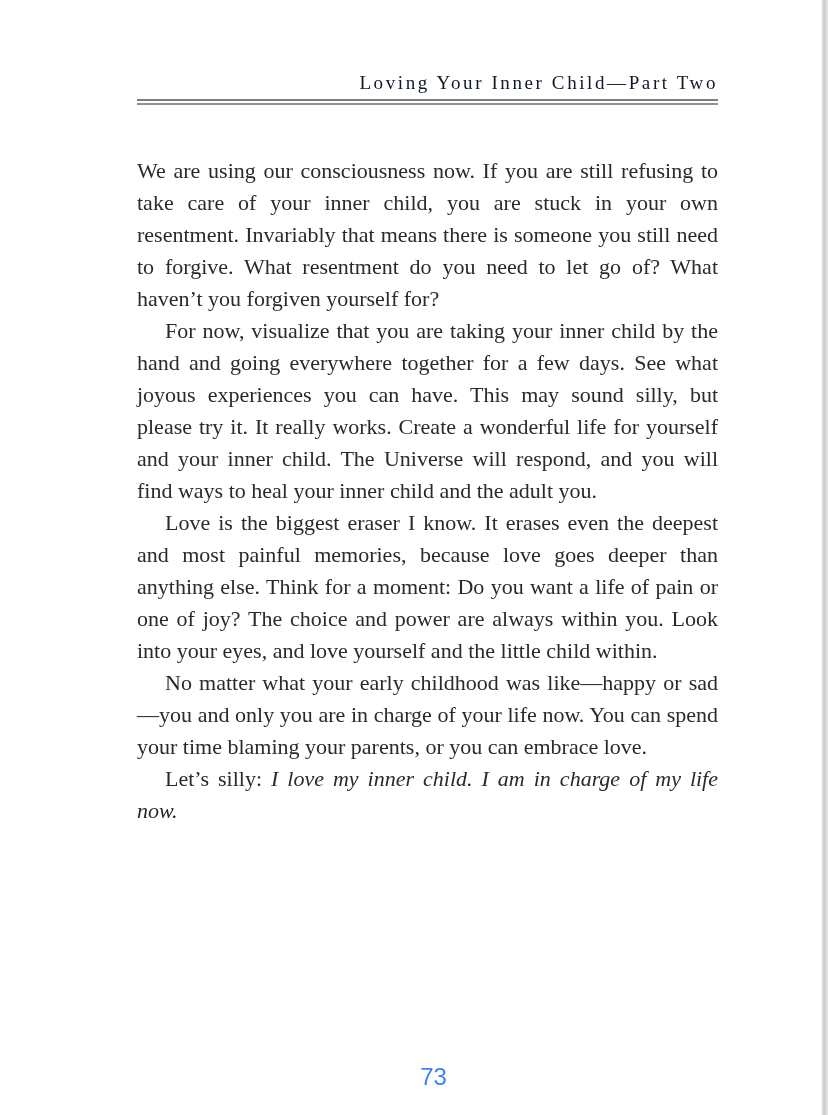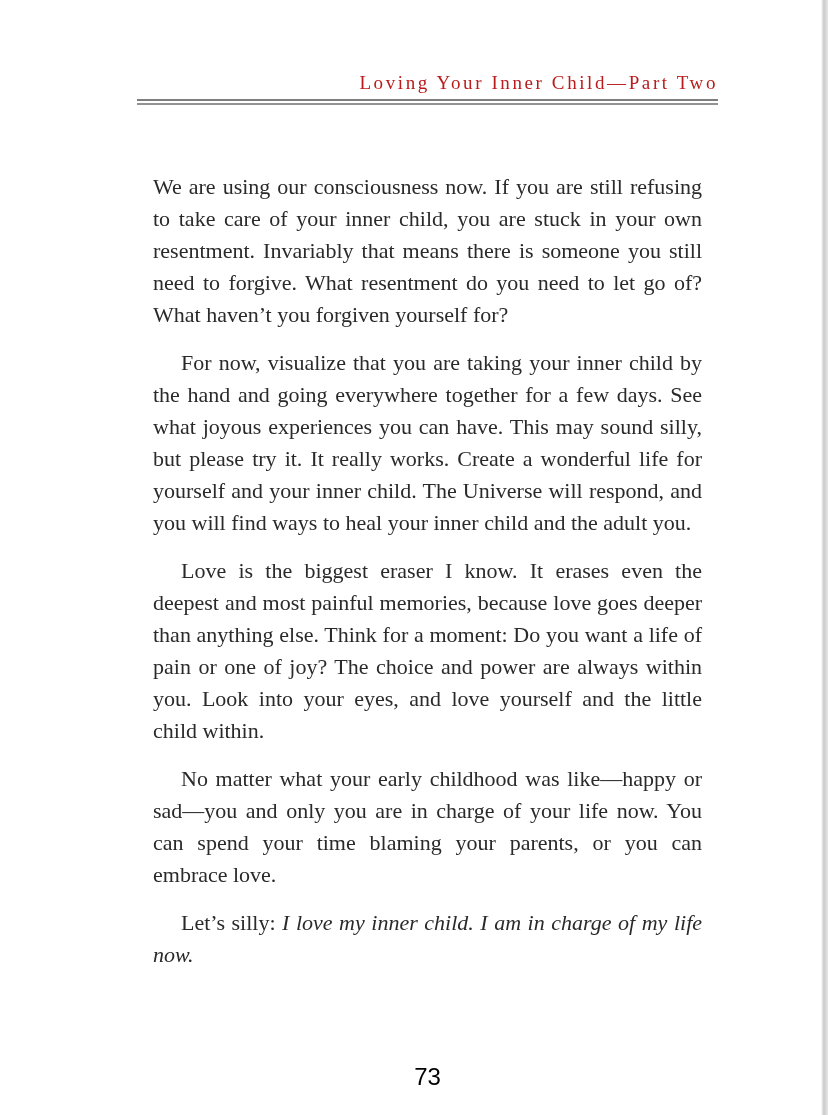--- a/index.html
+++ b/index.html
@@ -28,21 +28,21 @@
   .running-head {
     position: absolute;
     left: 137px;
     top: 0;
     width: 581px;
   }
   .running-title {
     text-align: right;
     font-size: 19px;
     letter-spacing: 2.6px;
-    color: #b91c1c;
+    color: #0f172a;
     padding-top: 72px;
     padding-bottom: 5px;
     white-space: nowrap;
   }
   .double-rule {
     height: 2px;
     background: #ffffff;
     border-top: 2px solid #7e7e7e;
     border-bottom: 2px solid #929292;
   }
@@ -51,39 +51,39 @@
     position: absolute;
     left: 137px;
     top: 155px;
     width: 581px;
     font-size: 22px;
     line-height: 32px;
     color: #2a2a2a;
     text-align: justify;
   }
   .text-block p {
-    margin: 16px;
+    margin: 0;
     text-indent: 28px;
   }
   .text-block p.no-indent {
     text-indent: 0;
   }
   .affirm-italic {
     font-style: italic;
   }
   
   .folio {
     position: absolute;
-    left: 137px;
+    left: 143px;
     top: 1063px;
     width: 581px;
     text-align: center;
     font-family: "Liberation Sans", sans-serif;
     font-size: 24px;
-    color: #000000;
+    color: #3b82f6;
   }
 </style>
 </head>
 <body>
 
 <div class="page">
 
   <div class="page-edge"></div>
 
   <div class="running-head">

